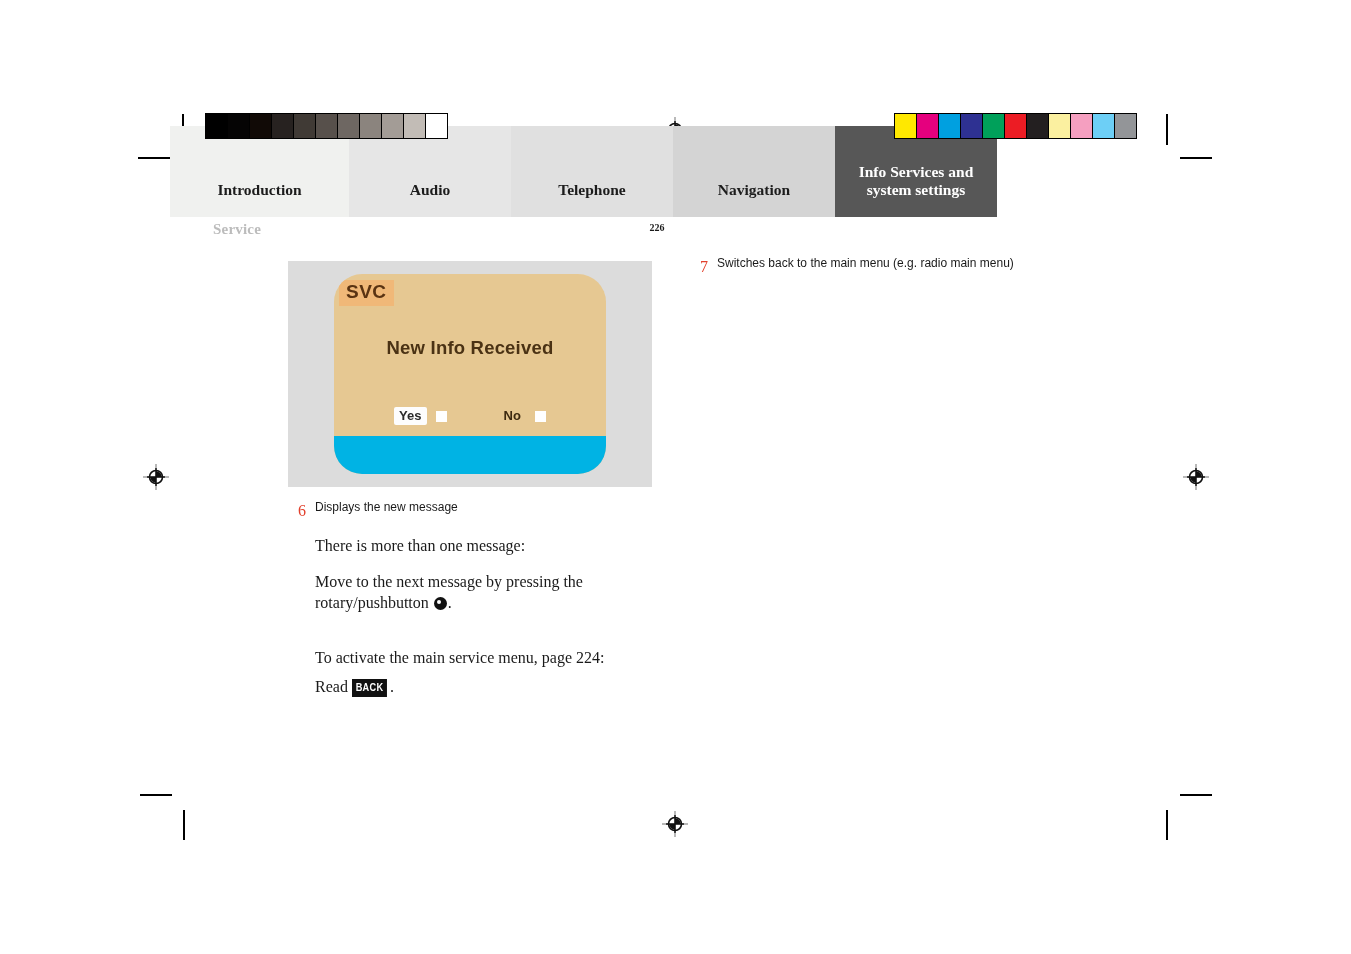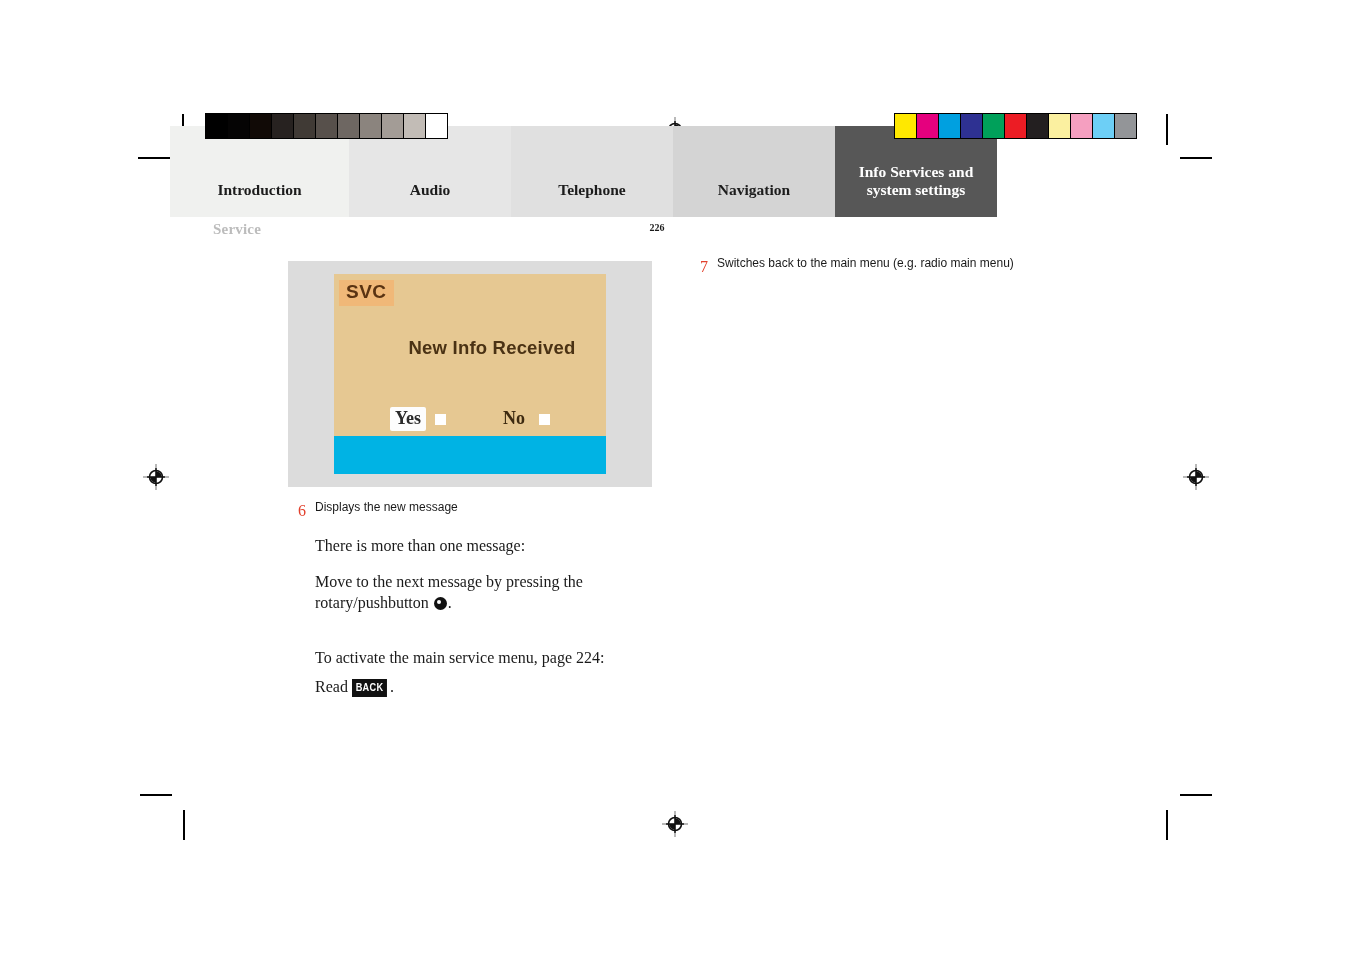--- a/index.html
+++ b/index.html
@@ -115,20 +115,21 @@
     background: #dcdcdc;
   }
   #device-screen {
     position: absolute;
     left: 46px;
     top: 13px;
     width: 272px;
     height: 200px;
     background: #e6c892;
     overflow: hidden;
+    border-radius: 28px;
   }
   #svc-badge {
     position: absolute;
     left: 5px;
     top: 6px;
     background: #f0b878;
     color: #5a3312;
     font-family: "Liberation Sans", sans-serif;
     font-weight: bold;
     font-size: 19px;
@@ -138,41 +139,40 @@
   .screen-msg {
     position: absolute;
     left: 0;
     width: 100%;
     text-align: center;
     font-family: "Liberation Sans", sans-serif;
     font-weight: bold;
     font-size: 18.5px;
     color: #4a3214;
     letter-spacing: .2px;
-    margin-left: 22px;
   }
   #screen-msg-1 { top: 63px; }
   #screen-msg-2 { top: 86px; }
   #screen-choices {
     position: absolute;
     left: 0;
     top: 133px;
     width: 100%;
     display: flex;
     justify-content: center;
     align-items: center;
   }
   .choice {
     display: flex;
     align-items: center;
   }
   .choice-label {
-    font-family: Liberation Serif, serif;
-    font-weight: bold;
-    font-size: 18px;
+    font-family: Liberation Sans, sans-serif;
+    font-weight: bold;
+    font-size: 13px;
     color: #3d2a10;
     padding: 1px 5px 2px 5px;
   }
   .choice-label.selected {
     background: #fdfdfd;
     color: #2b2b2b;
     border-radius: 2px;
   }
   .choice-box {
     width: 11px;

